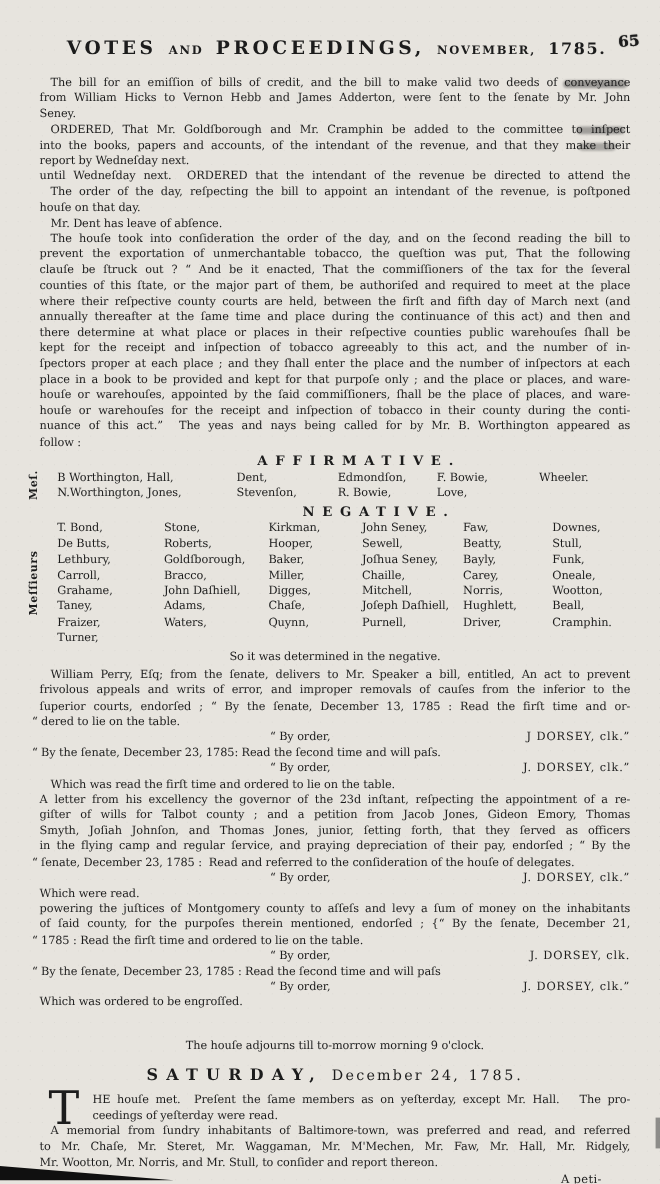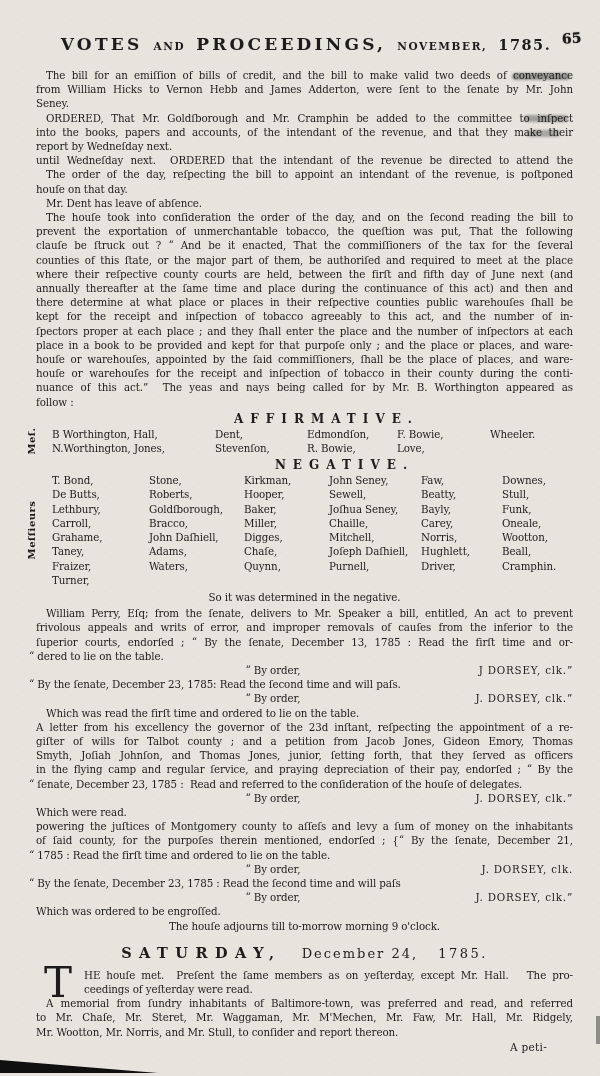--- a/index.html
+++ b/index.html
@@ -19,38 +19,38 @@
   .t-big{font-size:17px;font-weight:700;letter-spacing:3.2px;margin:0 3px;}
   .t-small{font-size:10.5px;font-weight:700;letter-spacing:1.6px;margin:0 3px;}
   .t-year{font-size:14.5px;font-weight:700;letter-spacing:1.5px;margin-left:3px;}
   .pagenum{position:absolute;right:-8px;top:0;font-size:14px;font-weight:700;transform:rotate(-4deg);text-shadow:0 0 1px #333;}
   
   .ln{font-size:10.3px;line-height:14.2px;letter-spacing:-0.1px;
       text-align:justify;text-align-last:justify;}
   .ln-last{text-align-last:left;}
   .ind{text-indent:10px;}
   .hang{margin-left:-7px;}
-  .center{text-align:center;text-align-last:center;}
+  .center{text-align:center;text-align-last:center;margin-top:25px;}
   
   .votehead{text-align:center;font-weight:700;font-size:12px;letter-spacing:7px;margin:3px 0 1px;}
   .votehead.aff{transform:translateX(22px);}
   .votehead.neg{transform:translateX(40px);}
   .votewrap{position:relative;}
   .mlabel{position:absolute;left:-10px;top:50%;writing-mode:vertical-rl;
           transform:translateY(-50%) rotate(180deg);
           font-weight:700;font-size:10px;letter-spacing:0.5px;}
   .vgrid{display:grid;margin-left:16px;font-size:10.3px;line-height:14.2px;letter-spacing:-0.1px;}
   .vgrid-aff{grid-template-columns:163px 92px 90px 93px 1fr;}
   .vgrid-neg{grid-template-columns:97px 95px 85px 92px 81px 1fr;}
   
   .orow{display:flex;font-size:10.3px;line-height:14.2px;letter-spacing:-0.1px;}
   .oby{margin-left:39%;}
   .oclk{margin-left:auto;letter-spacing:0.8px;}
   
-  .sat{display:flex;justify-content:center;align-items:baseline;gap:20px;margin:11px 0 7px;}
+  .sat{display:flex;justify-content:center;align-items:baseline;gap:8px;margin:11px 0 7px;}
   .sat-word{font-size:14.5px;font-weight:700;letter-spacing:7.5px;}
   .sat-date{font-size:13px;letter-spacing:2px;}
   .sat-year{font-size:13px;letter-spacing:2.5px;}
   
   .dropcap{float:left;width:34px;height:28px;font-size:42px;line-height:30px;
            margin:0 6px 0 8px;overflow:visible;}
   .catchword{text-align:right;margin:2px 26px 0 0;font-size:10.5px;letter-spacing:0.3px;}
   
   .corner-wedge{position:absolute;left:0;bottom:3px;width:0;height:0;
                 border-bottom:13px solid #101010;border-right:158px solid transparent;}
@@ -94,21 +94,21 @@
 
   <section>
     <div class="ln ind ln-last">Mr. Dent has leave of abſence.</div>
   </section>
 
   <section>
     <div class="ln ind">The houſe took into conſideration the order of the day, and on the ſecond reading the bill to</div>
     <div class="ln">prevent the exportation of unmerchantable tobacco, the queſtion was put, That the following</div>
     <div class="ln">clauſe be ſtruck out ? “ And be it enacted, That the commiſſioners of the tax for the ſeveral</div>
     <div class="ln">counties of this ſtate, or the major part of them, be authoriſed and required to meet at the place</div>
-    <div class="ln">where their reſpective county courts are held, between the firſt and fifth day of June next (and</div>
+    <div class="ln">where their reſpective county courts are held, between the firſt and fifth day of March next (and</div>
     <div class="ln">annually thereafter at the ſame time and place during the continuance of this act) and then and</div>
     <div class="ln">there determine at what place or places in their reſpective counties public warehouſes ſhall be</div>
     <div class="ln">kept for the receipt and inſpection of tobacco agreeably to this act, and the number of in-</div>
     <div class="ln">ſpectors proper at each place ; and they ſhall enter the place and the number of inſpectors at each</div>
     <div class="ln">place in a book to be provided and kept for that purpoſe only ; and the place or places, and ware-</div>
     <div class="ln">houſe or warehouſes, appointed by the ſaid commiſſioners, ſhall be the place of places, and ware-</div>
     <div class="ln">houſe or warehouſes for the receipt and inſpection of tobacco in their county during the conti-</div>
     <div class="ln">nuance of this act.”&nbsp; The yeas and nays being called for by Mr. B. Worthington appeared as</div>
     <div class="ln ln-last">follow :</div>
   </section>

